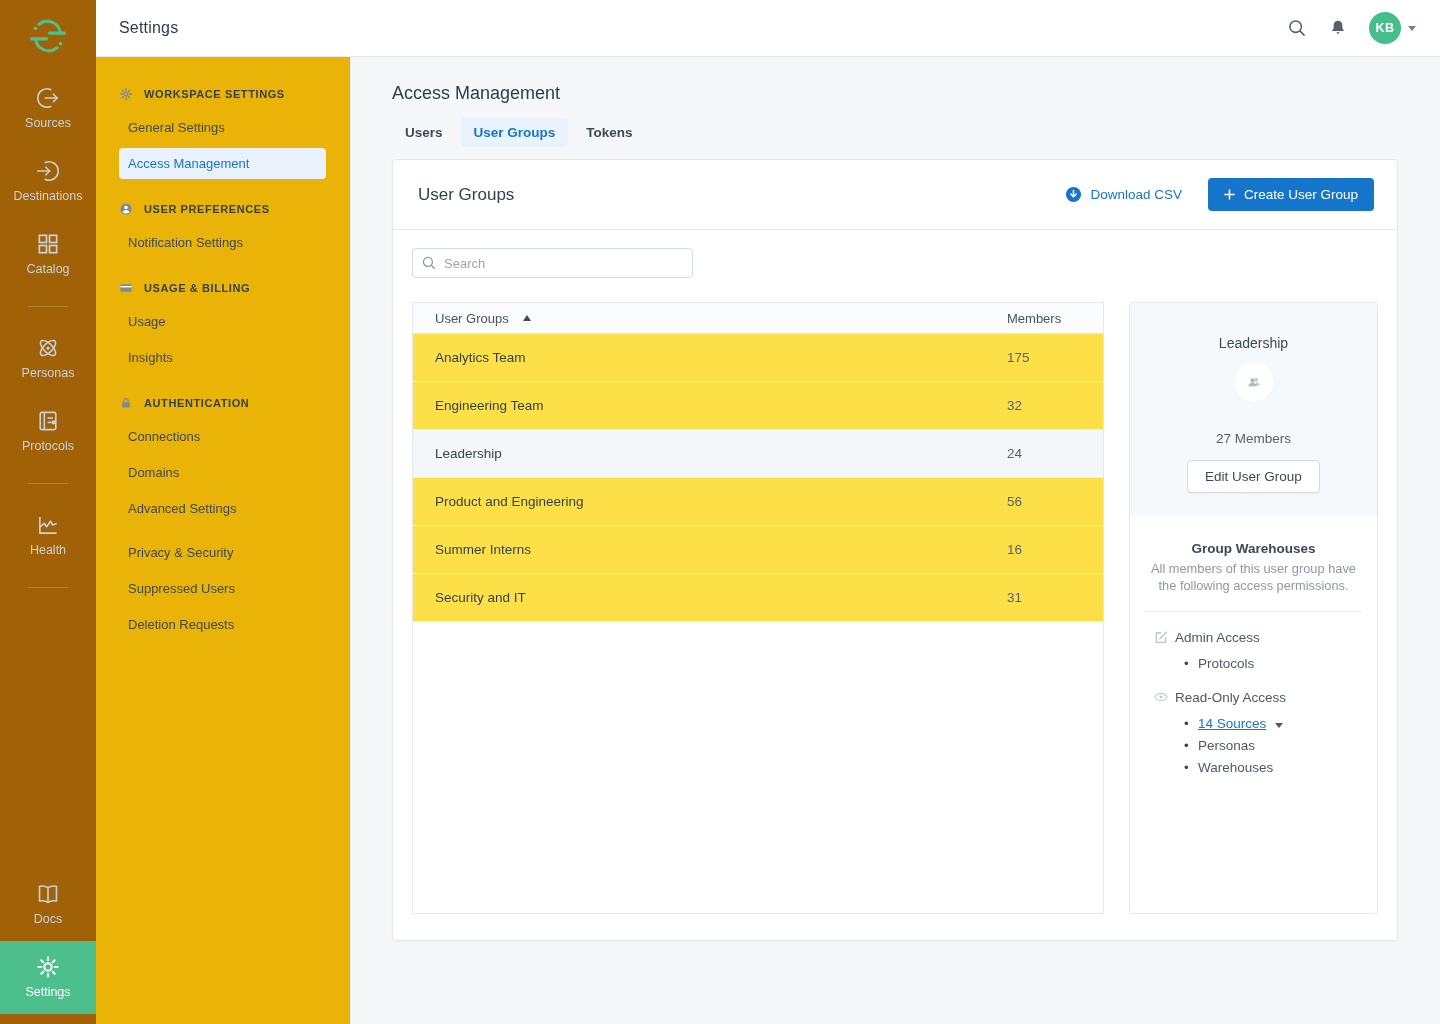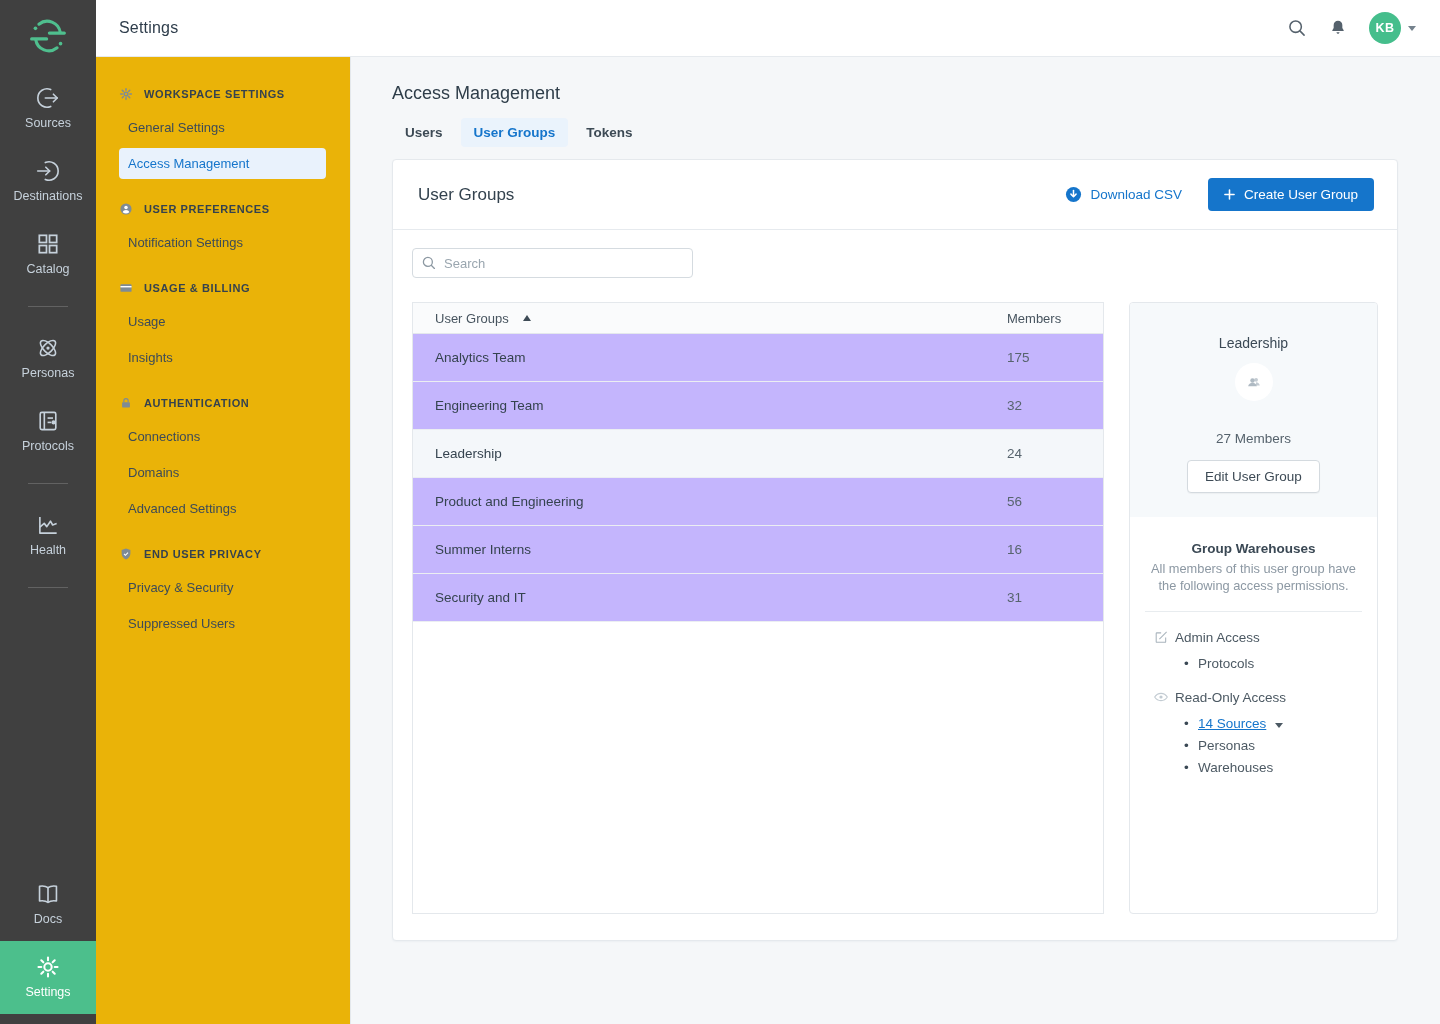--- a/index.html
+++ b/index.html
@@ -6,21 +6,21 @@
   html,body { margin:0; padding:0; }
   body {
     width:1440px; height:1024px; overflow:hidden;
     font-family:"Liberation Sans", sans-serif;
     background:#F5F7F9; color:#3D4A55;
     -webkit-font-smoothing:antialiased;
   }
   .app { display:flex; width:1440px; height:1024px; }
 
   
-  .psidebar { width:96px; min-width:96px; background:#404040; color:#C6D1DB;
+  .psidebar { width:96px; min-width:96px; background:#a16207; color:#C6D1DB;
     display:flex; flex-direction:column;text-align:right; }
   .plogo { height:72px; display:flex; align-items:center; justify-content:center; }
   .pnav-item { display:flex; flex-direction:column; align-items:center;
     padding:13px 0 15px; cursor:pointer; }
   .pnav-item .picon { width:26px; height:26px; display:block; }
   .pnav-item .plabel { margin-top:5px; font-size:12.5px; }
   .pdivider { height:1px; background:rgba(255,255,255,0.18); margin:15px 28px; }
   .pspacer { flex:1; }
   .pnav-item.active { background:#4CBF8C; color:#FFFFFF; }
   .pbottom { height:10px; }
@@ -84,21 +84,21 @@
 
   
   .gtable { flex:1; min-width:0; border:1px solid #E4E8EC; height:612px; background:#fff; }
   .gt-head { height:31px; background:#FAFBFC; border-bottom:1px solid #E4E8EC; display:flex;
     align-items:center; padding:0 22px; font-size:13px; color:#47545F; }
   .gt-head .col-name { flex:1; display:flex; align-items:center; gap:14px; cursor:pointer; }
   .sort-asc { width:0; height:0; border-left:4px solid transparent; border-right:4px solid transparent;
     border-bottom:6px solid #3E4B56; display:inline-block; }
   .col-members { width:74px; }
   .gt-row { height:48px; display:flex; align-items:center; padding:0 22px;
-    border-bottom:1px solid #EBEEF2; font-size:13.5px; cursor:pointer; background:#c4b5fd; }
+    border-bottom:1px solid #EBEEF2; font-size:13.5px; cursor:pointer; background:#fde047; }
   .gt-row .name { flex:1; color:#35434F; }
   .gt-row .members { width:74px; color:#57646E; }
   .gt-row.selected { background:#F4F7FA; }
 
   
   .panel { width:249px; min-width:249px; height:612px; border:1px solid #E4E8EC;
     border-radius:4px; background:#fff; overflow:hidden; }
   .panel-top { background:#F6F9FB; text-align:center; padding:32px 16px 24px; }
   .panel-group-name { font-size:14px; color:#3B4955; }
   .panel-avatar { width:38px; height:38px; border-radius:50%; background:#fff;
@@ -338,31 +338,23 @@
                 </svg>
             </span>
             <span class="stext">AUTHENTICATION</span>
           </div>
           <div class="snav-item">Connections</div>
           <div class="snav-item">Domains</div>
           <div class="snav-item">Advanced Settings</div>
         </div>
 
         <div class="snav-section">
-          <div class="snav-header">
-            <span class="sicon">
-              <svg viewBox="0 0 24 24" width="14" height="14">
-                  <path d="M12 2.5l7.5 2.8v5.9c0 4.8-3 8.3-7.5 10.2-4.5-1.9-7.5-5.4-7.5-10.2V5.3z" fill="currentColor"></path>
-                  <path d="M8.6 11.8l2.4 2.4 4.4-4.6" stroke="#fff" stroke-width="1.8" fill="none"></path>
-                </svg>
-            </span>
-            <span class="stext">END USER PRIVACY</span>
-          </div>
           <div class="snav-item">Privacy &amp; Security</div>
           <div class="snav-item">Suppressed Users</div>
+          <div class="snav-item">Deletion Requests</div>
         </div>
 
       </div>
 
       <div class="main">
         <h1 class="page-title">Access Management</h1>
 
         <div class="tabs">
           <div class="tab">Users</div>
           <div class="tab active">User Groups</div>

